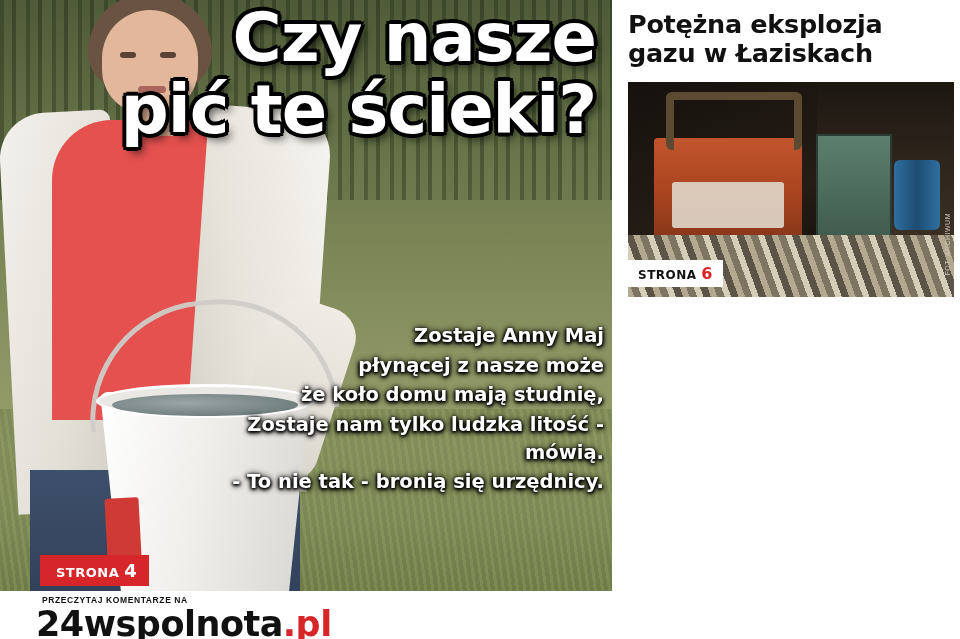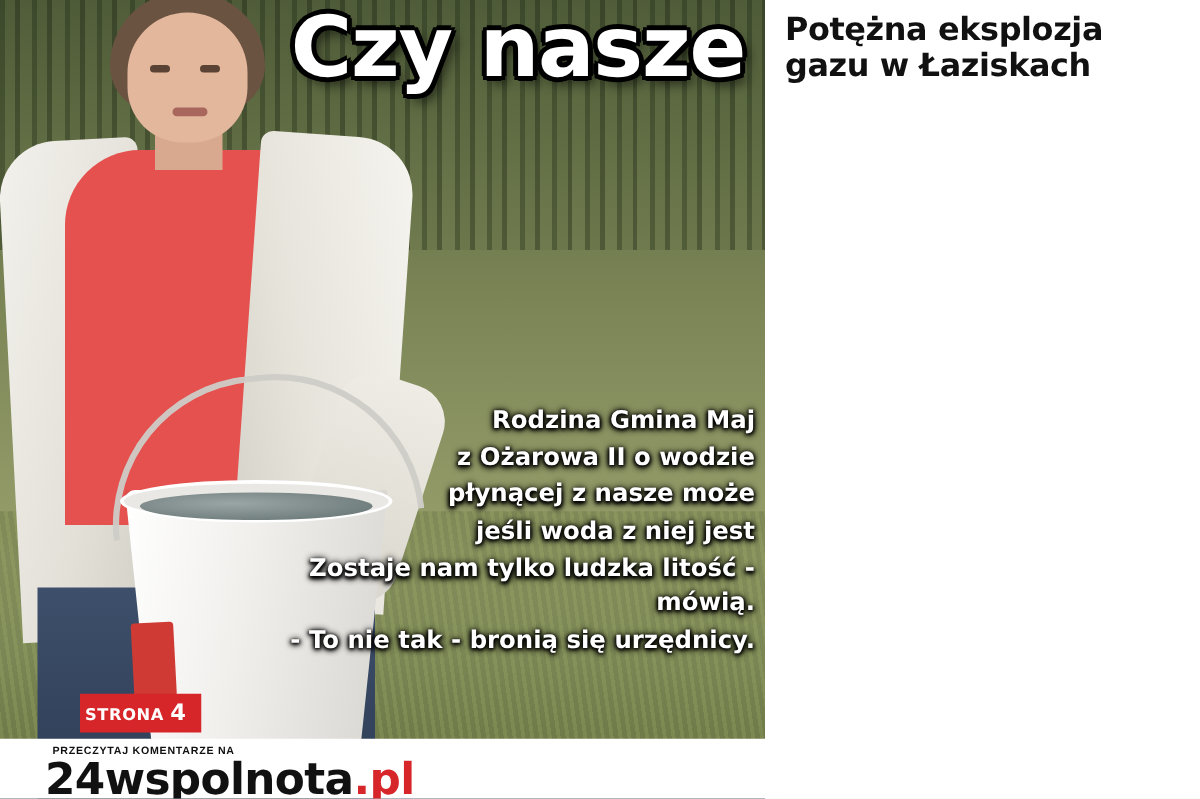--- a/index.html
+++ b/index.html
@@ -194,22 +194,21 @@
   
   .strona-badge {
     position: absolute;
     left: 40px; bottom: 53px;
     background: #d7262a;
     color: #ffffff;
     font-family: "DejaVu Sans", sans-serif;
     font-weight: bold;
     font-size: 13px;
     letter-spacing: 0.5px;
-    padding: 5px 12px 5px 4px;
-    margin-left: 24px;
+    padding: 5px 12px 5px 16px;
   }
   .strona-badge .num { font-size: 18px; }
 
   
   .bottom-bar {
     position: absolute;
     left: 0; bottom: 0;
     width: 612px; height: 48px;
     background: #ffffff;
     padding-left: 12px;
@@ -341,27 +340,27 @@
     </div>
 
     <div class="bucket-handle"></div>
     <div class="bucket"></div>
     <div class="bucket-rim"></div>
     <div class="bucket-water"></div>
     <div class="bucket-label"></div>
 
     <div class="headline">
       <div>Czy nasze</div>
+      <div>pić te ścieki?</div>
     </div>
 
     <div class="lead">
-      <p>Rodzina Gmina Maj</p>
-      <p>z Ożarowa II o wodzie</p>
+      <p>Zostaje Anny Maj</p>
       <p>płynącej z  nasze może</p>
-      <p>jeśli woda z  niej jest</p>
+      <p>że koło domu mają studnię,</p>
       <p>Zostaje nam tylko ludzka litość - mówią.</p>
       <p>- To nie tak - bronią się urzędnicy.</p>
     </div>
 
     <div class="strona-badge">
       <span>STRONA</span>
       <span class="num">4</span>
     </div>
 
     <div class="bottom-bar">
@@ -369,15 +368,27 @@
       <div class="site">
         <span>24wspolnota</span><span class="red">.pl</span>
       </div>
     </div>
   </div>
 
   <div class="right-col">
 
     <div class="explosion-title">Potężna eksplozja gazu w Łaziskach</div>
 
+    <div class="explosion-photo">
+      <div class="ex-dark"></div>
+      <div class="ex-machine"></div>
+      <div class="ex-door"></div>
+      <div class="ex-cylinders"></div>
+      <div class="ex-rubble"></div>
+      <div class="ex-credit">FOT. ARCHIWUM</div>
+      <div class="ex-strona">
+        <span>STRONA</span>
+        <span class="num">6</span>
+      </div>
+    </div>
 
   </div>
 </div>
 
 </body></html>

